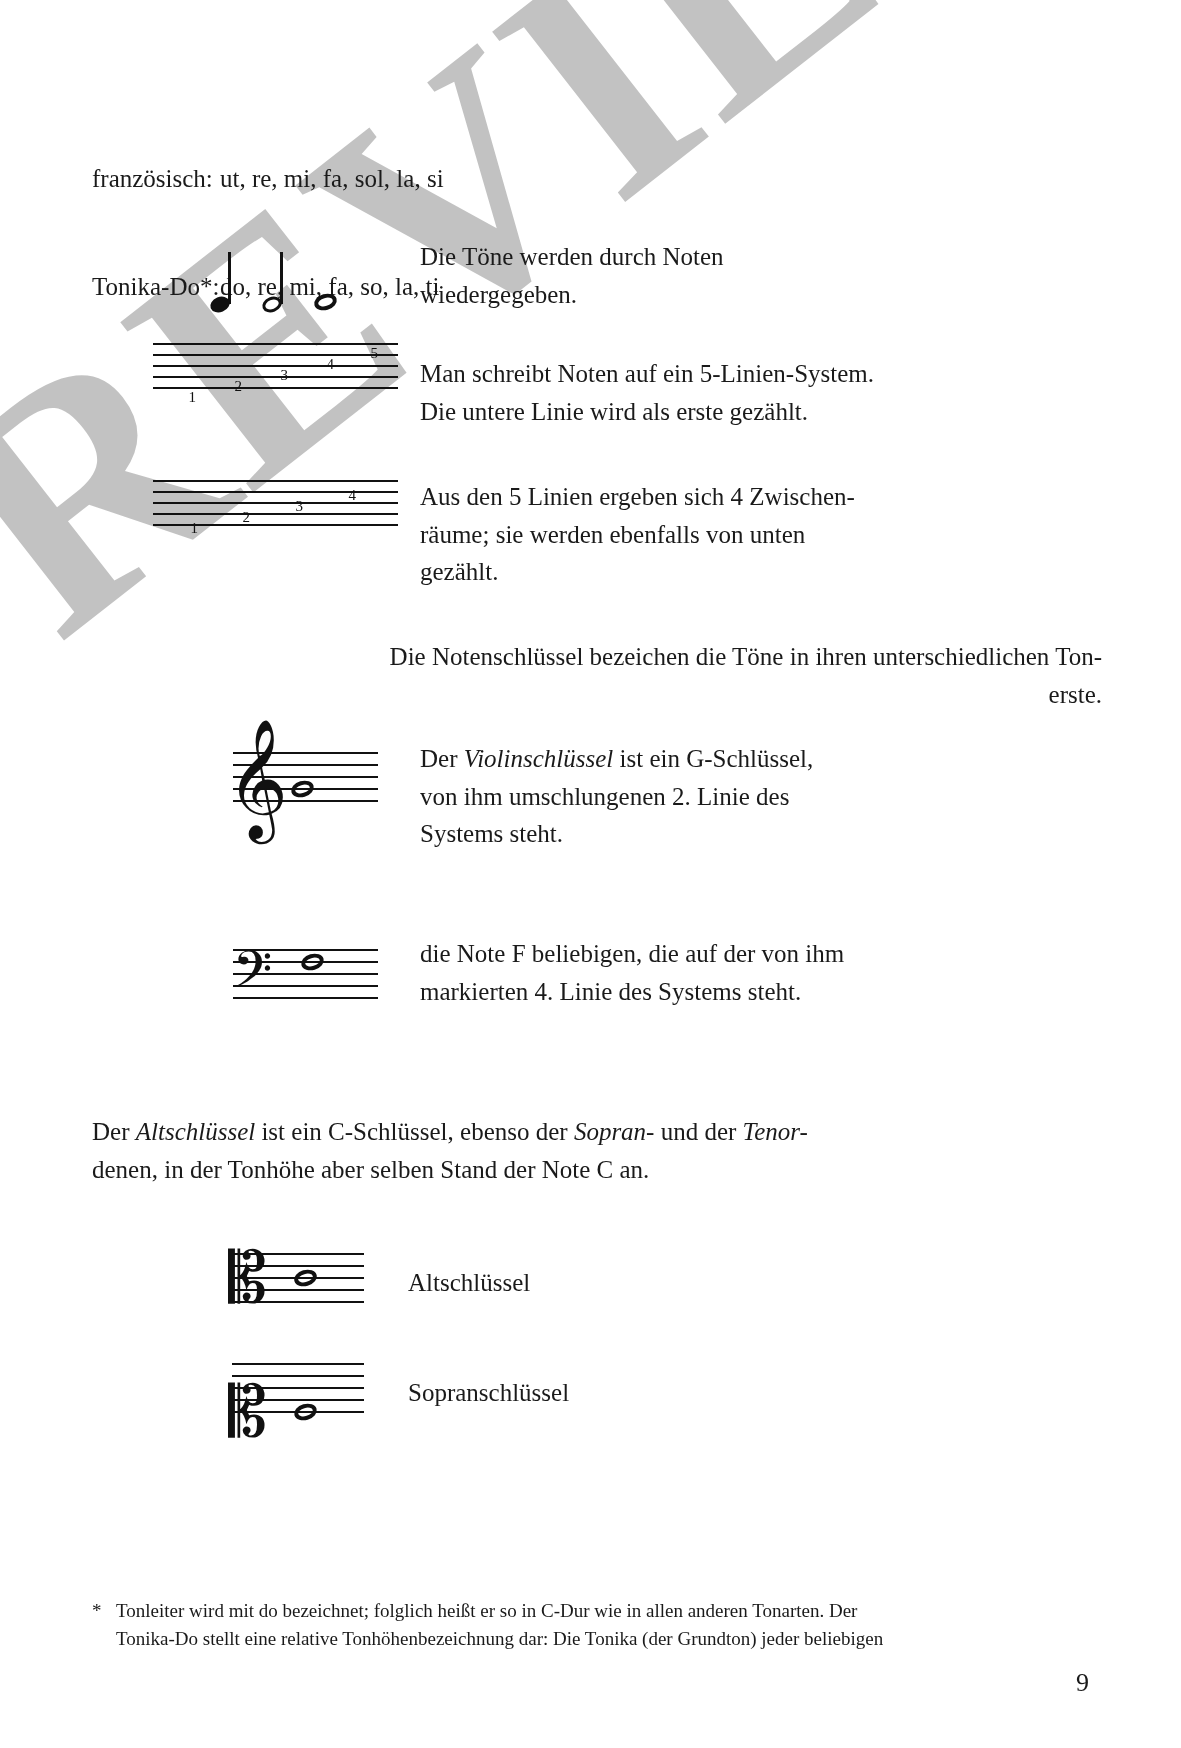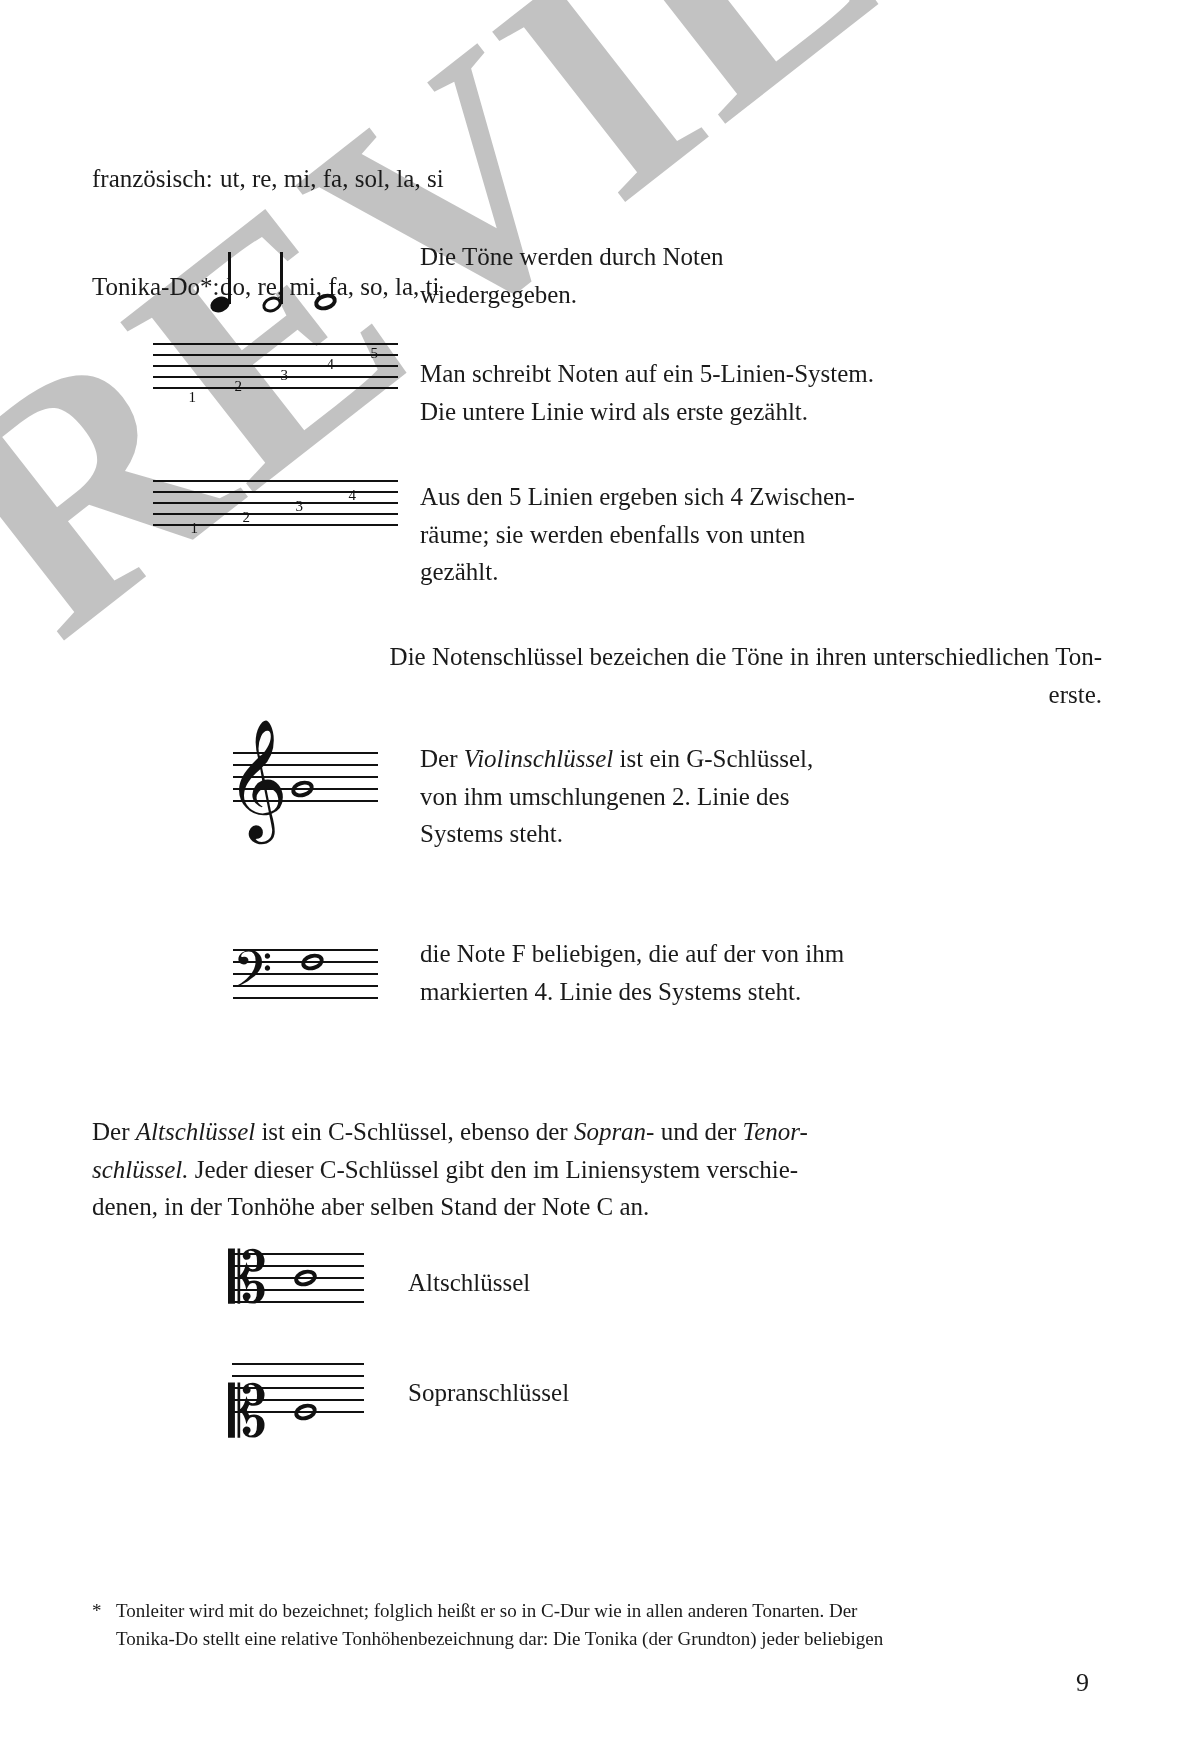--- a/index.html
+++ b/index.html
@@ -319,21 +319,20 @@
         </div>
       </div>
       <div class="caption">
         <div>die Note F beliebigen, die auf der von ihm</div>
         <div>markierten 4. Linie des Systems steht.</div>
       </div>
     </div>
 
     <div class="para" style="left:92px; top:1113px; width:1010px;">
       <div><span>Der </span><em>Altschlüssel</em><span> ist ein C-Schlüssel, ebenso der </span><em>Sopran-</em><span> und der </span><em>Tenor-</em></div>
-      <div><em>schlüssel.</em><span> Jeder dieser C-Schlüssel gibt den im Liniensystem verschie-</span></div>
       <div>denen, in der Tonhöhe aber selben Stand der Note C an.</div>
     </div>
 
     <div class="clefrow" style="left:232px; top:1253px;">
       <div class="staff" style="width:132px; height:60px;">
         <div class="line" style="top:48px; width:132px;"></div>
         <div class="line" style="top:36px; width:132px;"></div>
         <div class="line" style="top:24px; width:132px;"></div>
         <div class="line" style="top:12px; width:132px;"></div>
         <div class="line" style="top:0px;  width:132px;"></div>

